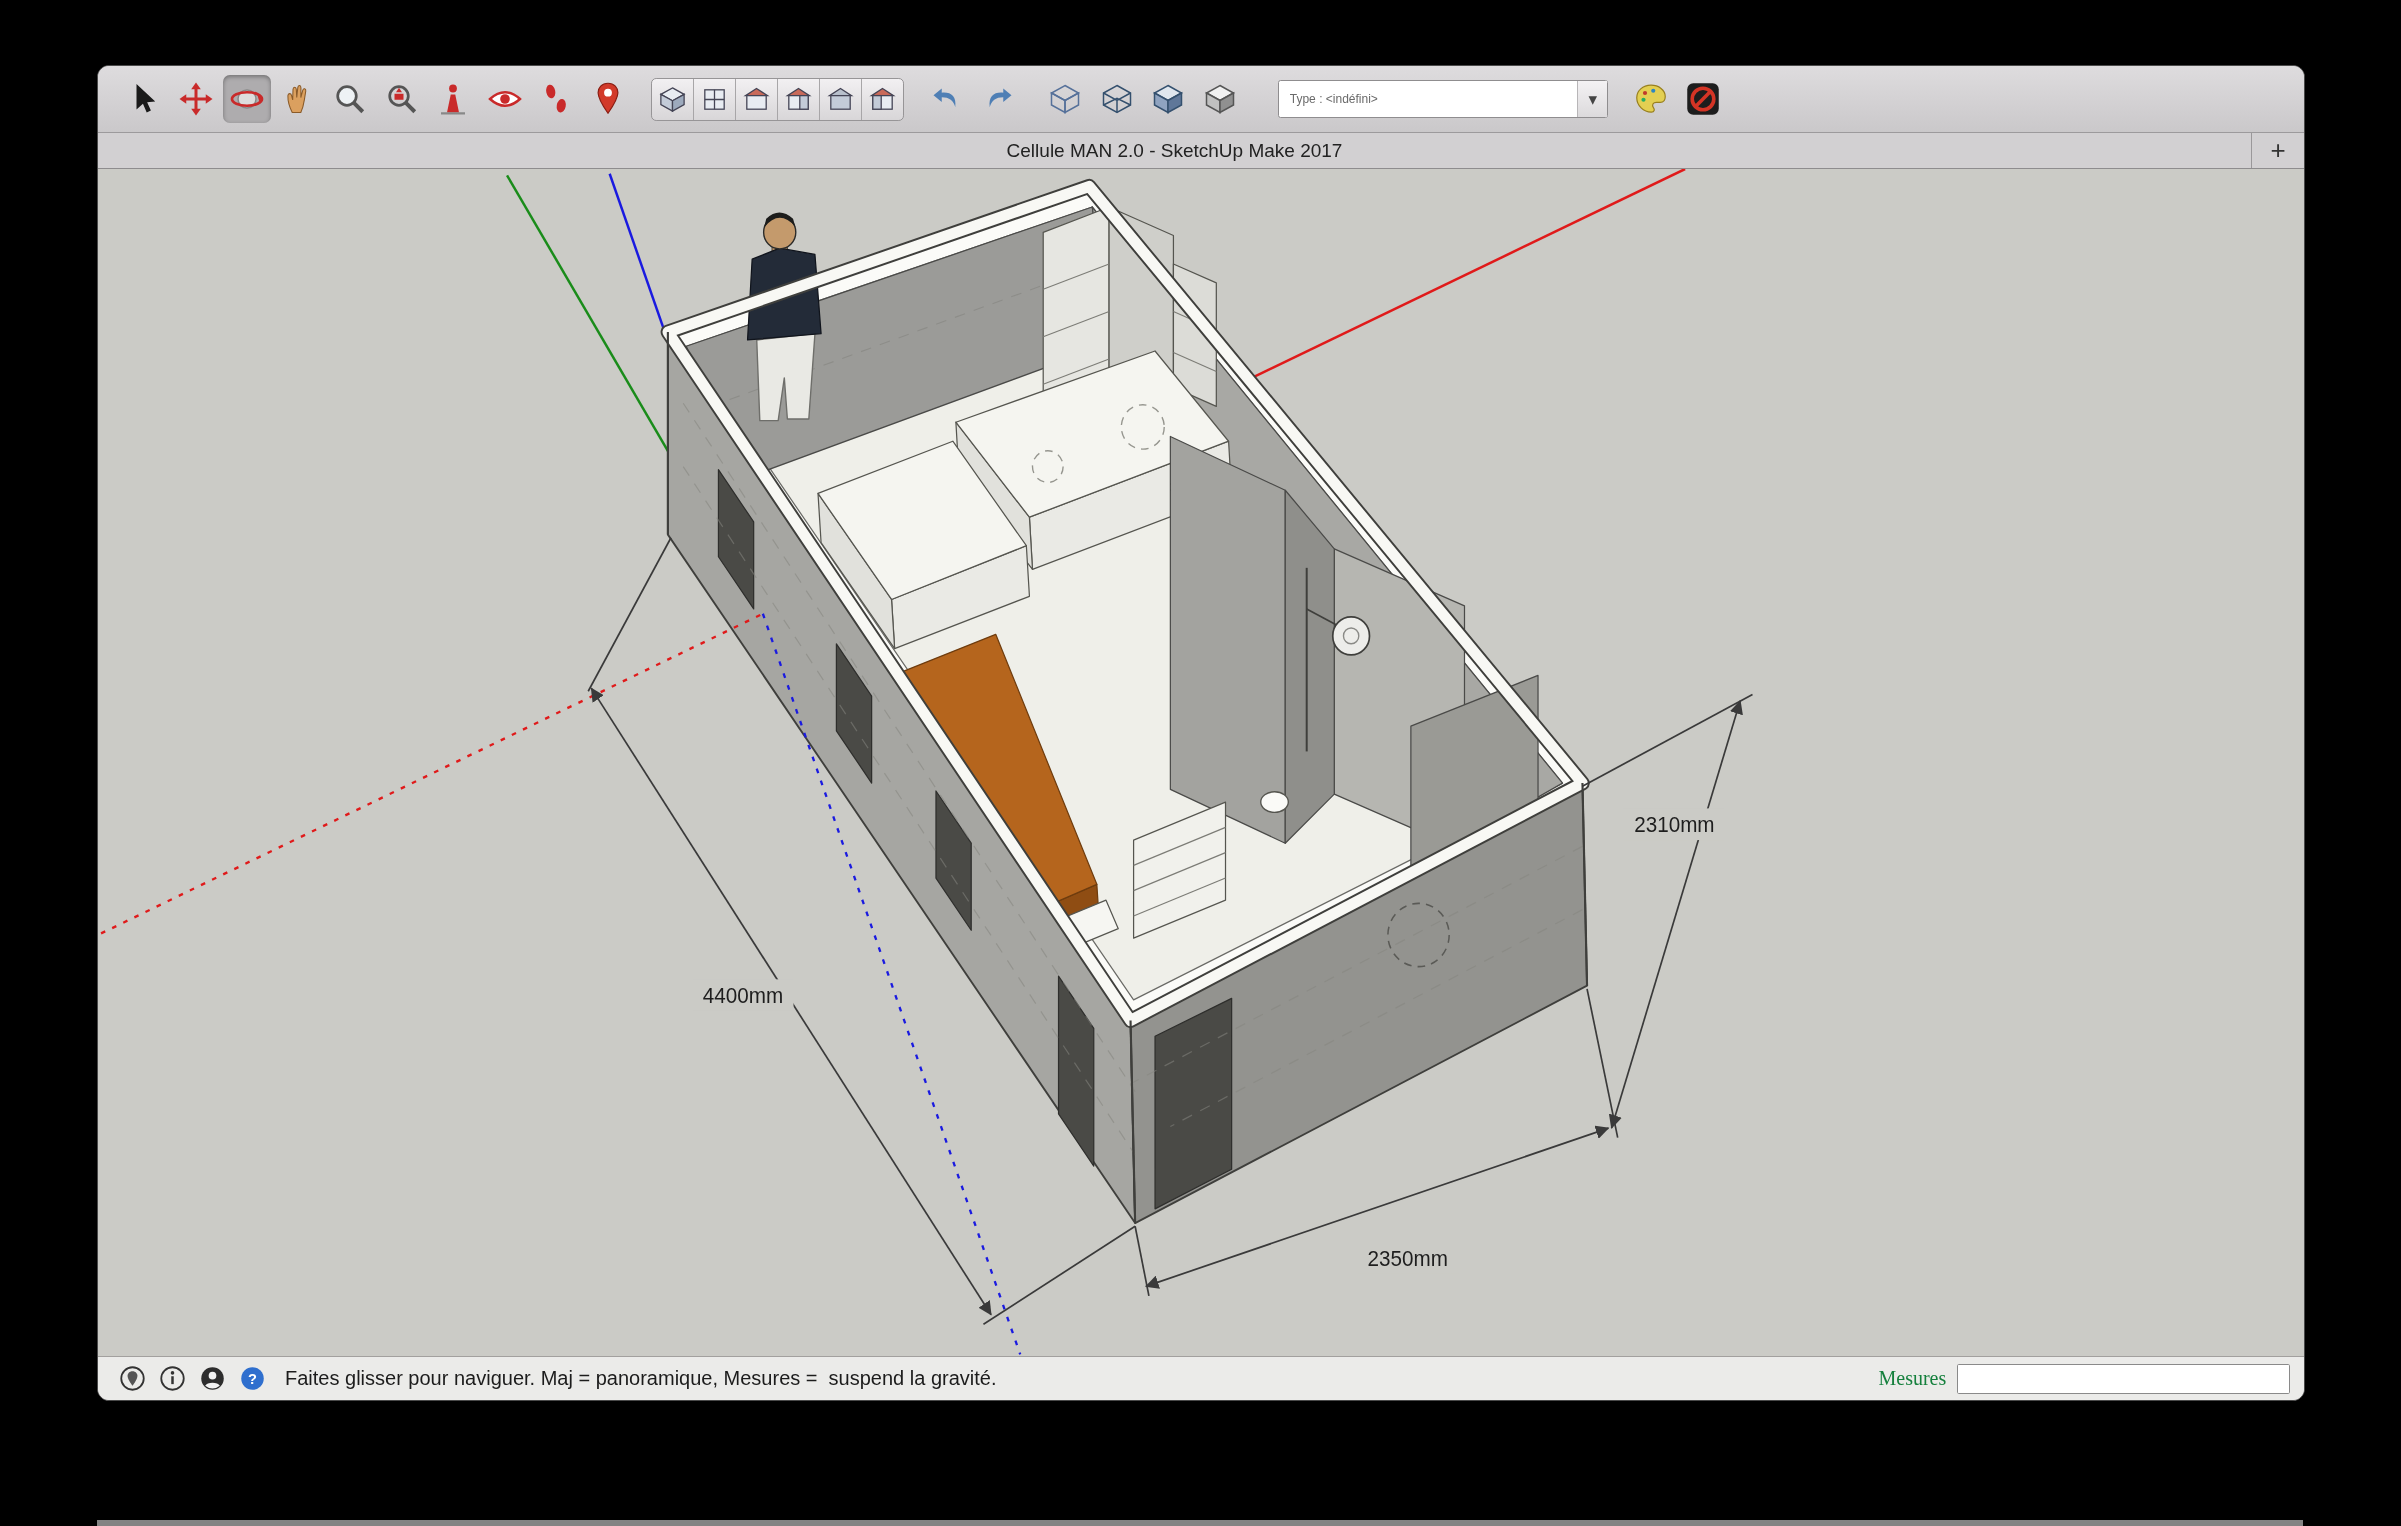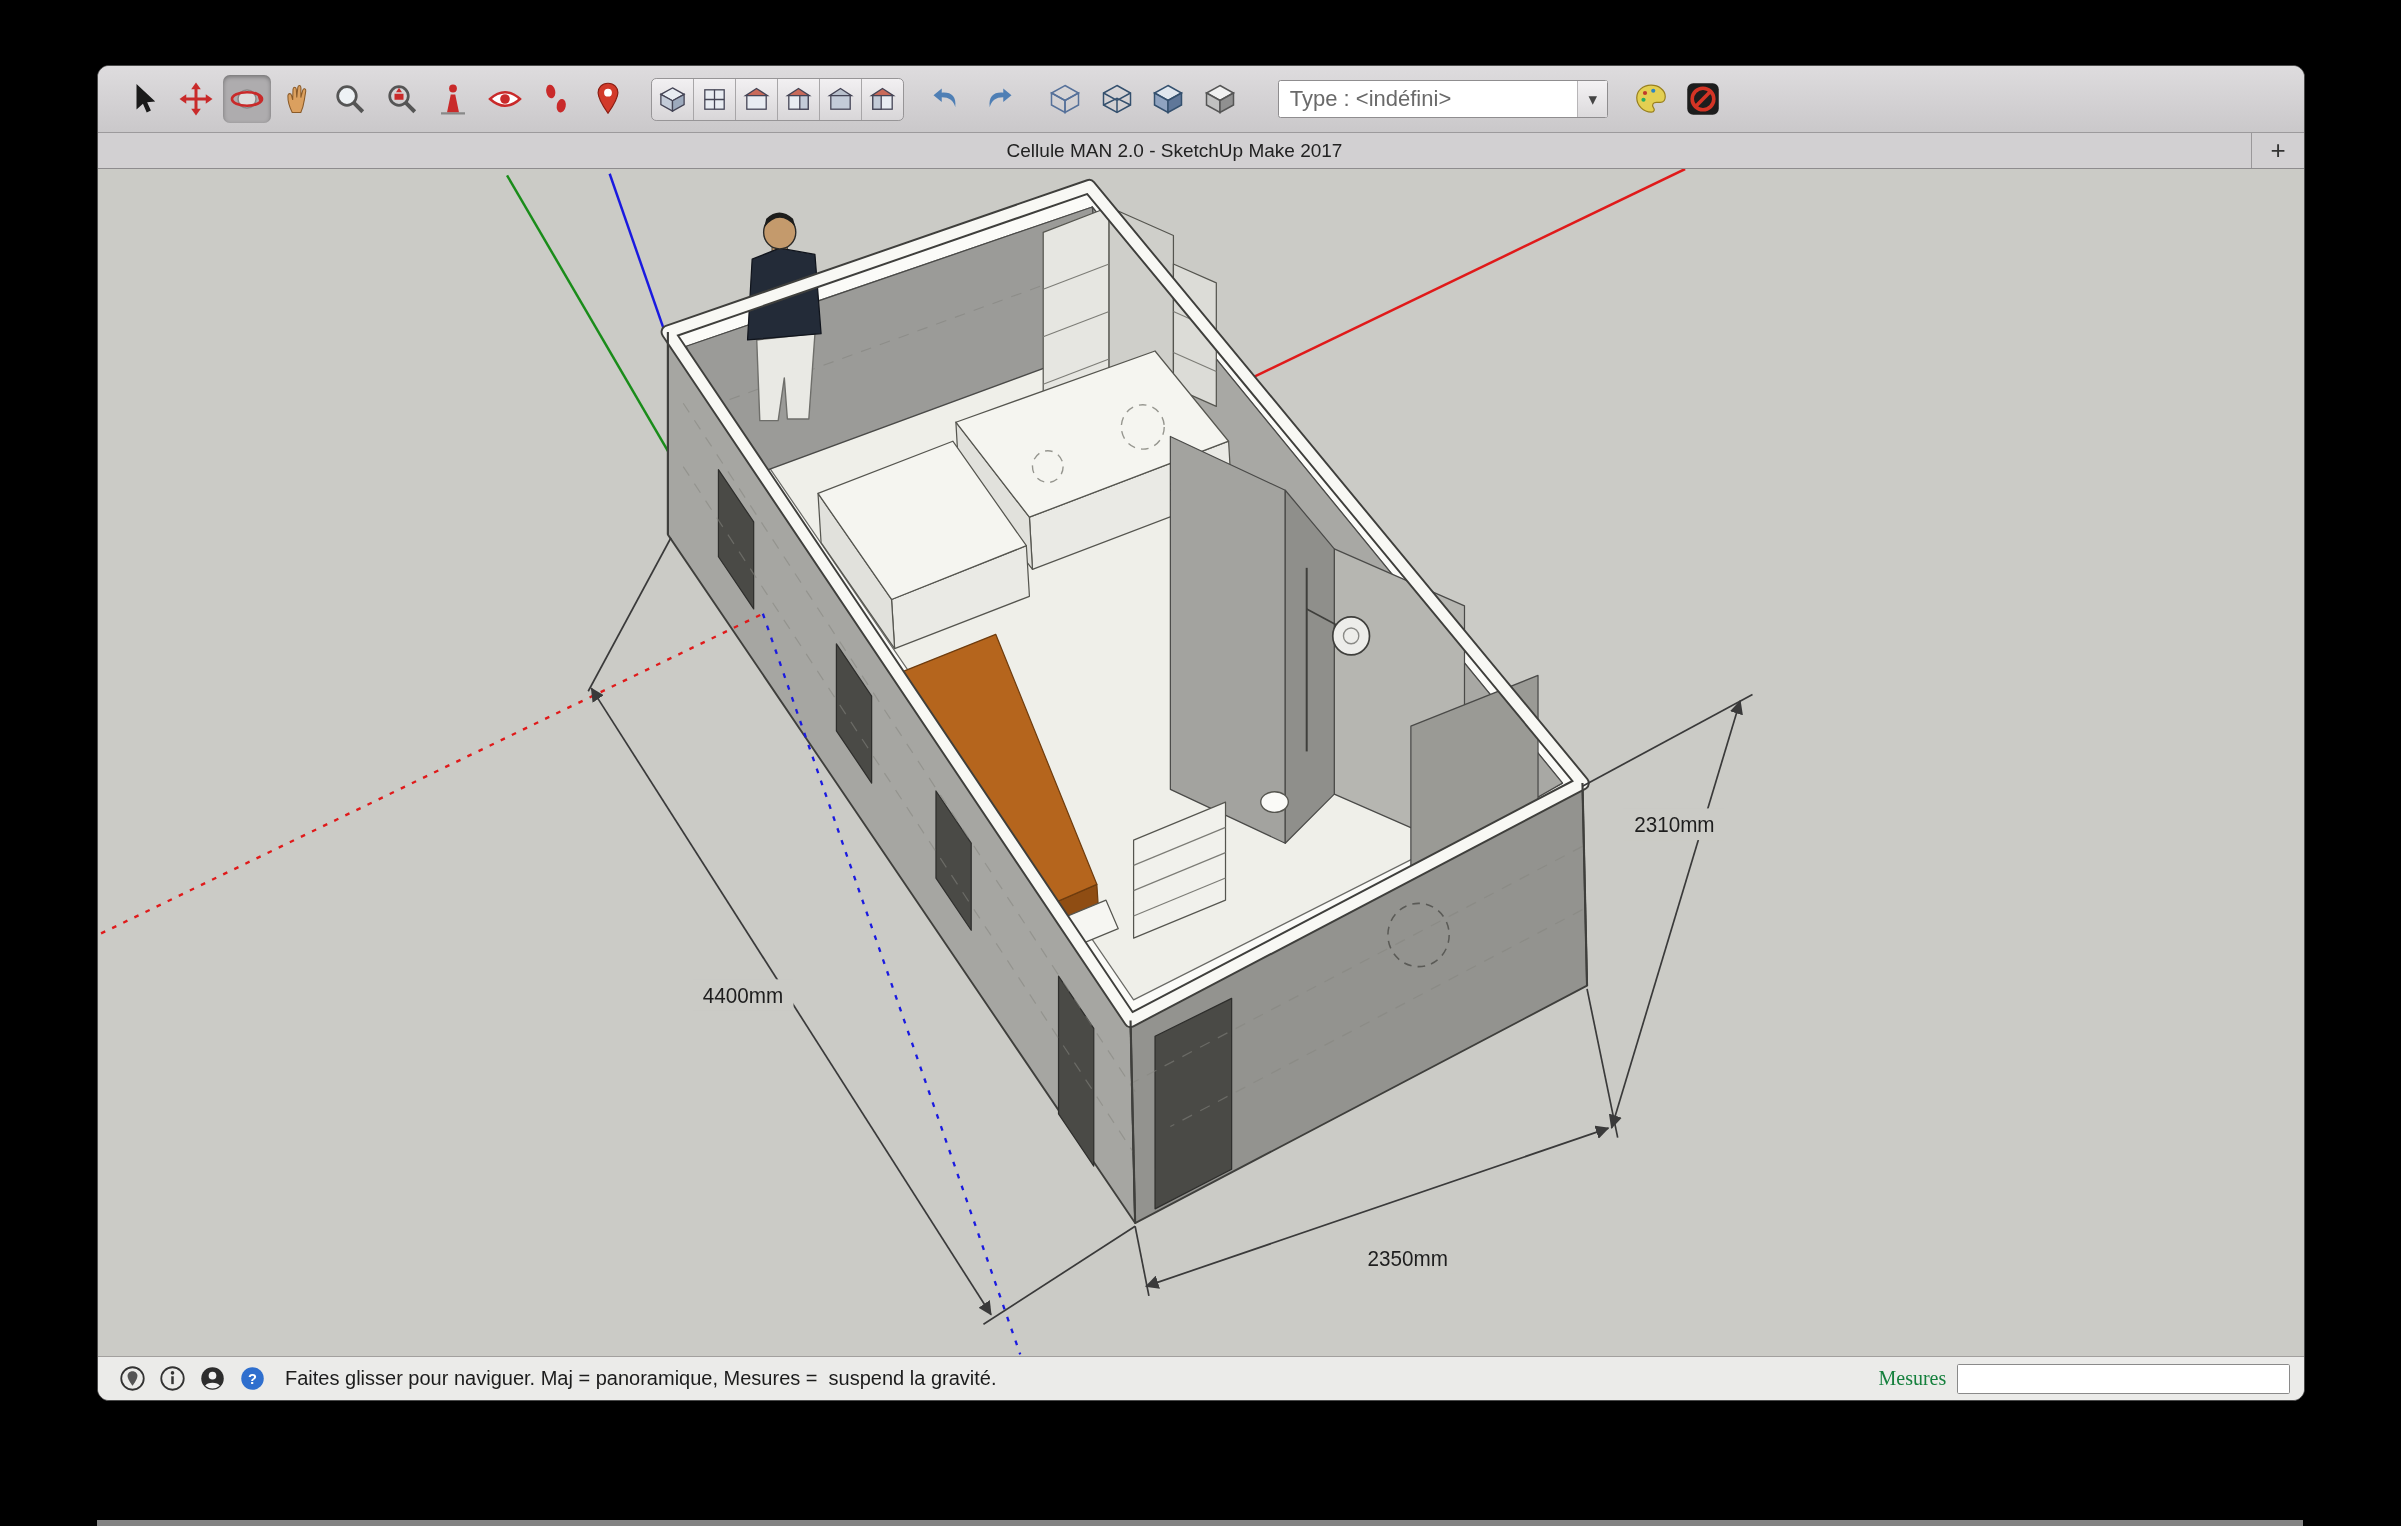--- a/index.html
+++ b/index.html
@@ -43,21 +43,21 @@
   .tb-btn.active{background:#aeacae;box-shadow:inset 0 1.7px 4.3px rgba(0,0,0,.35);}
   .tb-ic svg{width:36px;height:36px;display:block;}
   .tb-group.segmented{gap:0;border:0.9px solid #979597;border-radius:5.2px;overflow:hidden;background:linear-gradient(#f2f0f2,#d8d6d8);}
   .tb-group.segmented .tb-btn{width:41px;height:41px;border-radius:0;border-right:0.9px solid #a8a6a8;}
   .tb-group.segmented .tb-btn:last-child{border-right:none;}
   .tb-group.segmented .tb-ic svg{width:31px;height:31px;}
   .type-combo{
     width:328px;height:36px;background:#fff;border:0.9px solid #8f8d8f;border-radius:2.6px;
     display:flex;align-items:center;margin-left:15.5px;
   }
-  .combo-text{flex:1;font-size:22px;color:#6a6a6a;padding-left:10.4px;white-space:nowrap;overflow:hidden;}
+  .combo-text{flex:1;font-size:12px;color:#6a6a6a;padding-left:10.4px;white-space:nowrap;overflow:hidden;}
   .combo-arrow{
     width:29px;height:100%;border-left:0.9px solid #b8b6b8;display:flex;align-items:center;justify-content:center;
     font-size:17px;color:#444;background:linear-gradient(#f4f2f4,#dcdadc);
   }
   
   .tabbar{
     height:35px;flex:0 0 35px;background:#d2d0d2;border-bottom:0.9px solid #8e8c8e;
     display:flex;align-items:stretch;
   }
   .tab{flex:1;display:flex;align-items:center;justify-content:center;font-size:19px;color:#222;}

